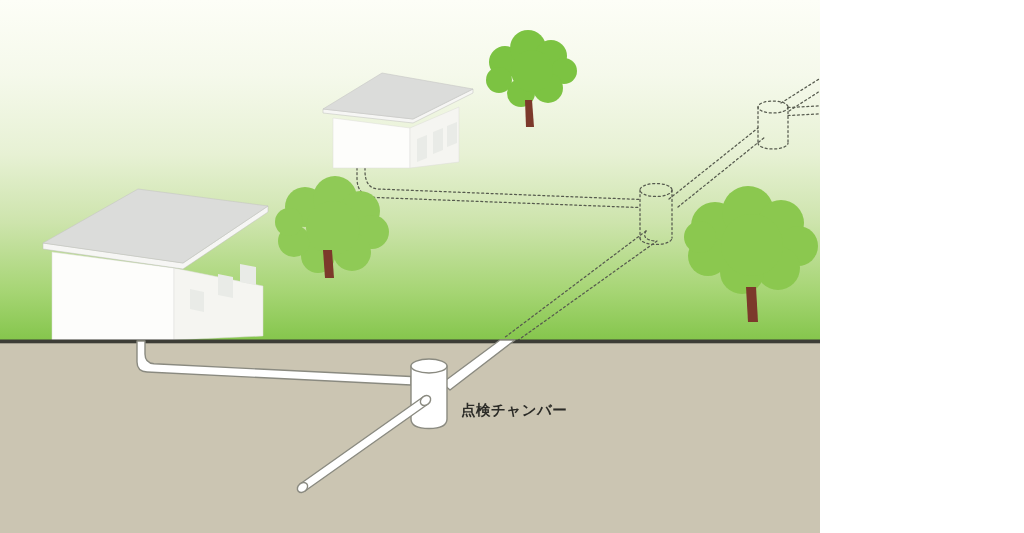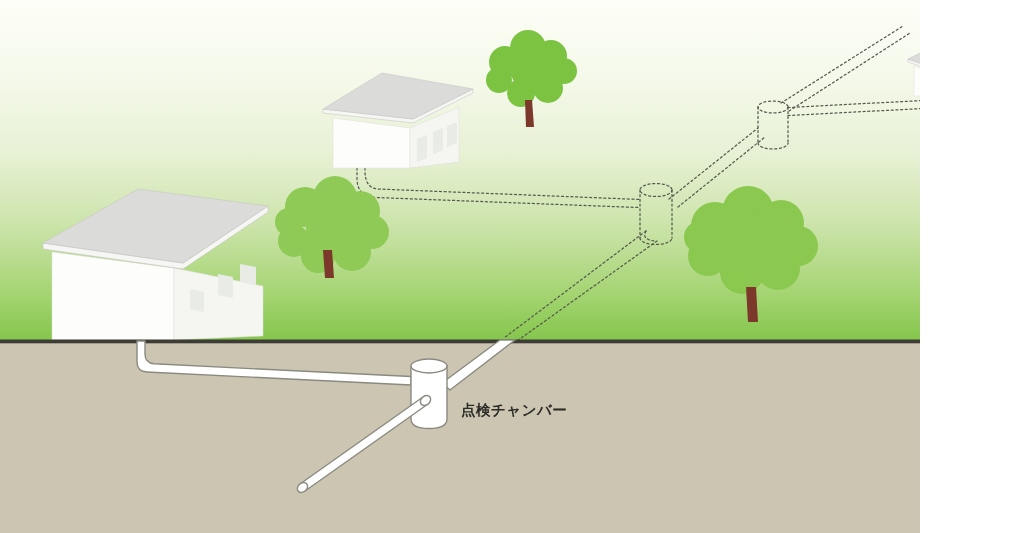--- a/index.html
+++ b/index.html
@@ -1,16 +1,16 @@
 <!DOCTYPE html>
 <html><head>
 <meta charset="utf-8">
 <style>
   html,body{margin:0;padding:0;background:#fff;}
-  .scene{position:relative;width:920px;height:533px;overflow:hidden;
+  .scene{position:relative;width:820px;height:533px;overflow:hidden;
          font-family:"Liberation Sans","DejaVu Sans",sans-serif;}
   svg{display:block;}
   .dotted{fill:none;stroke-width:1.25;stroke-dasharray:2 2.7;stroke-linecap:round;}
   .pipe{stroke-width:1.4;stroke-linejoin:round;}
   .wall{stroke:#DCDCD8;stroke-width:0.5;}
   .roof{stroke:#C6C6C4;stroke-width:0.6;}
   .band{stroke:#BFBFBD;stroke-width:0.5;}
   .win{stroke:none;}
   .label-text{font-family:"Liberation Sans","DejaVu Sans",sans-serif;
               font-size:14.5px;font-weight:600;letter-spacing:0.5px;}

